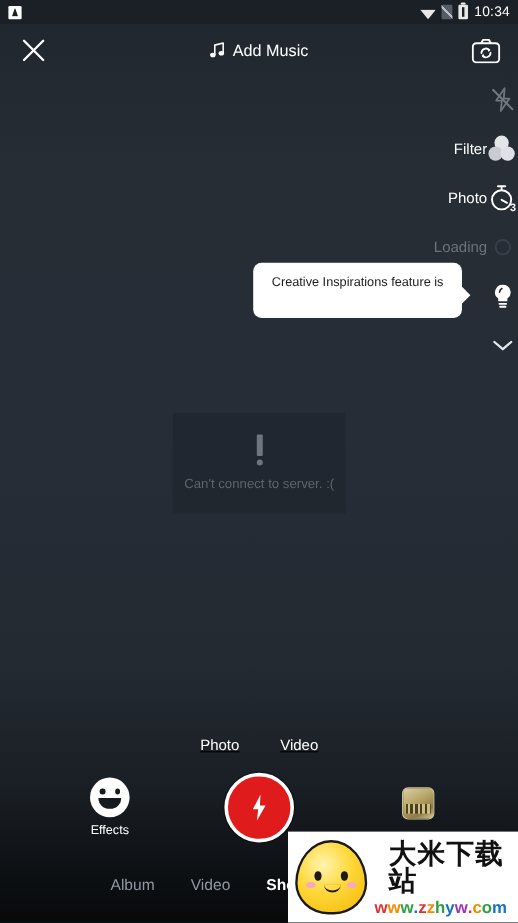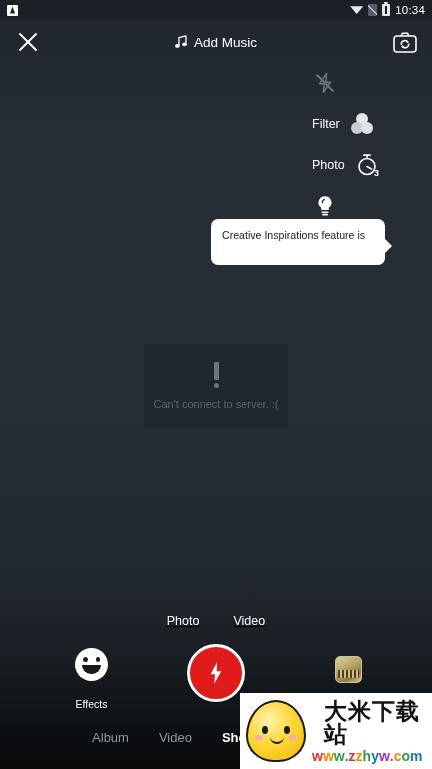--- a/index.html
+++ b/index.html
@@ -24,21 +24,21 @@
   }
 
   
   .statusbar {
     position:absolute; top:0; left:0; width:432px; height:20px;
     background:#1b2026;
     display:flex; align-items:center;
     padding:0 7px;
   }
   .sb-left { display:flex; align-items:center; gap:4px; }
-  .sb-right { margin-left:auto; display:flex; align-items:flex-start; gap:5px; }
+  .sb-right { margin-left:auto; display:flex; align-items:flex-end; gap:5px; }
   .sb-appicon {
     width:11px; height:11px; background:#fff; border-radius:1px;
     position:relative;
   }
   .sb-appicon::after {
     content:""; position:absolute; left:3px; top:2px;
     width:5px; height:7px; background:#1b2026;
     clip-path:polygon(50% 0,100% 100%,0 100%);
   }
   .sb-time { color:#fff; font-size:11.5px; letter-spacing:.2px; }
@@ -82,43 +82,43 @@
     color:#fff; font-size:13.5px;
   }
   .switch-btn {
     position:absolute; right:12px; top:50%; transform:translateY(-50%);
     width:30px; height:30px; display:flex; align-items:center; justify-content:center;
   }
 
   
   .rail { position:absolute; right:0; top:62px; width:120px; }
   .rail-row {
-    display:flex; align-items:center; 
-    gap:10px; height:41px; padding-right:14px;
+    display:flex; align-items:center; justify-content:flex-end;
+    height:41px; 
   }
   .rail-label { color:#fff; font-size:12.5px; }
   .rail-label.dim { color:#6c727a; }
   .rail-icon { width:26px; height:26px; display:flex; align-items:center; justify-content:center; }
 
   
   .filter-ico { position:relative; width:24px; height:22px; }
   .filter-ico i {
     position:absolute; border-radius:50%; display:block;
   }
   .f1 { width:12px;height:12px; left:5px;  top:0;   background:#e3e5e7; }
   .f2 { width:12px;height:12px; left:0px;  top:9px; background:#c9ccd0; }
   .f3 { width:12px;height:12px; left:10px; top:9px; background:#dfe1e4; }
 
   
   .tooltip {
     position:absolute; left:211px; top:219px;
     width:174px; min-height:46px;
     background:#fff; border-radius:7px;
     padding:9px 11px;
-    color:#1a1a1a; font-size:10.6px; line-height:1.45;
+    color:#1a1a1a; font-size:10.6px; line-height:1.45;text-align:center;
   }
   .tooltip::after {
     content:""; position:absolute; right:-7px; top:19px;
     border-top:8px solid transparent;
     border-bottom:8px solid transparent;
     border-left:8px solid #fff;
   }
 
   
   .errcard {
@@ -156,21 +156,21 @@
   .smiley {
     width:33px;height:33px;border-radius:50%;background:#fff;
     position:relative;
   }
   .smiley .eye { position:absolute; width:4.5px;height:5px;background:#16191d;border-radius:50%; top:9px;}
   .smiley .eye.l{ left:8px; } .smiley .eye.r{ right:8px; }
   .smiley .mouth {
     position:absolute; left:7px; top:17px; width:19px; height:9px;
     background:#16191d; border-radius:0 0 12px 12px;
   }
-  .effects-label { color:#fff; font-size:10.5px;margin-top:12px; }
+  .effects-label { color:#fff; font-size:10.5px; }
 
   .record {
     position:absolute; left:50%; top:-4px; transform:translateX(-50%);
     width:58px; height:58px; border-radius:50%;
     background:#e01b1b; border:3px solid #fff;
     display:flex; align-items:center; justify-content:center;
     box-shadow:0 0 0 1px rgba(0,0,0,.35);
   }
   .bolt {
     width:14px; height:22px; background:#fff;
@@ -290,20 +290,28 @@
         <svg width="26" height="26" viewBox="0 0 26 26">
           <circle cx="12" cy="14.5" r="8" stroke="#fff" stroke-width="1.6" fill="none"></circle>
           <path d="M12 14.5 L16.5 17" stroke="#fff" stroke-width="1.6" stroke-linecap="round"></path>
           <path d="M9 3.2 H15" stroke="#fff" stroke-width="1.7" stroke-linecap="round"></path>
           <path d="M12 3.2 V6.3" stroke="#fff" stroke-width="1.5"></path>
           <text x="19" y="24" font-family="Liberation Sans, sans-serif" font-size="9" font-weight="bold" fill="#fff">3</text>
         </svg>
       </div>
     </div>
 
+    <div class="rail-row">
+      <span class="rail-label dim">Loading</span>
+      <div class="rail-icon">
+        <svg width="16" height="16" viewBox="0 0 16 16">
+          <circle cx="8" cy="8" r="6" stroke="#3a4049" stroke-width="1.5" fill="none"></circle>
+        </svg>
+      </div>
+    </div>
 
     <div class="rail-row">
       <div class="rail-icon">
         <svg width="22" height="24" viewBox="0 0 22 24">
           <path d="M11 2.2a6.4 6.4 0 0 0-3.8 11.6v2.3h7.6v-2.3A6.4 6.4 0 0 0 11 2.2Z" fill="#fff"></path>
           <path d="M8.2 18.2 H13.8 M8.8 20.6 H13.2" stroke="#fff" stroke-width="1.6" stroke-linecap="round"></path>
           <path d="M10.3 5.4a3.6 3.6 0 0 0-2 3.1" stroke="#20262e" stroke-width="1.3" fill="none" stroke-linecap="round"></path>
         </svg>
       </div>
     </div>

